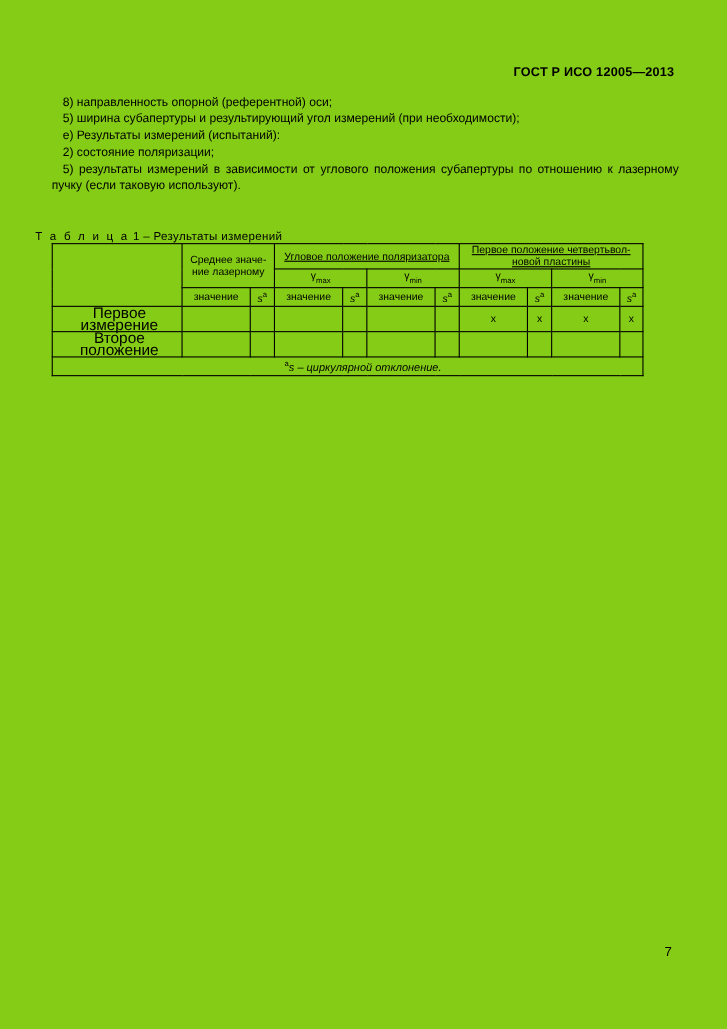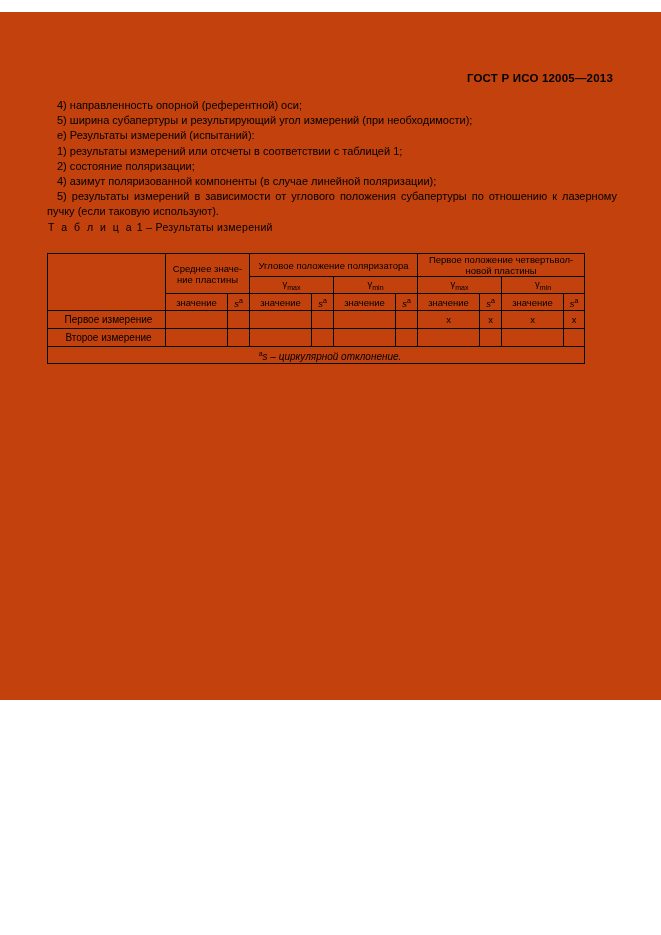--- a/index.html
+++ b/index.html
@@ -7,24 +7,23 @@
     padding: 0;
     background: #ffffff;
   }
   body {
     font-family: "Liberation Sans", sans-serif;
     color: #000000;
   }
   .page {
     position: relative;
     width: 661px;
-    height: 688px;
-    background: #c2410c;
+    height: 935px;
+    background: #84cc16;
     overflow: hidden;
-    margin-top: 12px;
   }
   .header {
     position: absolute;
     top: 60px;
     right: 48px;
     font-size: 11.5px;
     font-weight: bold;
     letter-spacing: 0.2px;
     white-space: nowrap;
   }
@@ -38,54 +37,55 @@
   }
   .body-text p {
     margin: 0;
     padding: 0;
     text-align: justify;
   }
   .indent2 { text-indent: 10px; }
   .table-caption {
     position: absolute;
     top: 209px;
-    left: 48px;
+    left: 32px;
     font-size: 10.5px;
     letter-spacing: 0.3px;
     white-space: nowrap;
   }
   .table-caption .spaced {
     letter-spacing: 2px;
   }
   table.results {
     position: absolute;
-    top: 241px;
+    top: 221px;
     left: 47px;
     width: 537px;
     border-collapse: collapse;
     font-size: 9.5px;
     table-layout: fixed;
   }
   table.results th,
   table.results td {
     border: 1px solid #000000;
     padding: 0;
     text-align: center;
     vertical-align: middle;
     font-weight: normal;
     height: 16px;
     line-height: 11px;
   }
   .c-label {
     text-align: left;
     padding-left: 4px !important;
-    font-size: 10px;
+    font-size: 14px;
   }
   .hdr2 {
     height: 22px;
+    text-decoration: underline;
   }
   .row-data {
     height: 18px;
   }
   .note-row td {
     text-align: left;
     height: 22px;
     padding-left: 0 !important;
   }
   .note-inner {
@@ -112,26 +112,24 @@
   }
 </style>
 </head>
 <body>
 
 <div class="page">
 
   <div class="header">ГОСТ Р ИСО 12005—2013</div>
 
   <div class="body-text">
-    <p class="indent2">4) направленность опорной (референтной) оси;</p>
+    <p class="indent2">8) направленность опорной (референтной) оси;</p>
     <p class="indent2">5) ширина субапертуры и результирующий угол измерений (при необходимости);</p>
     <p class="indent2">е) Результаты измерений (испытаний):</p>
-    <p class="indent2">1) результаты измерений или отсчеты в соответствии с таблицей 1;</p>
     <p class="indent2">2) состояние поляризации;</p>
-    <p class="indent2">4) азимут поляризованной компоненты (в случае линейной поляризации);</p>
     <p class="indent2">5) результаты измерений в зависимости от углового положения субапертуры по отношению к лазерному пучку (если таковую используют).</p>
   </div>
 
   <div class="table-caption">
     <span class="spaced">Т а б л и ц а</span>
     <span>1 – Результаты измерений</span>
   </div>
 
   <table class="results">
     <colgroup>
@@ -145,21 +143,21 @@
       <col style="width:62px">
       <col style="width:22px">
       <col style="width:62px">
       <col style="width:21px">
     </colgroup>
     <thead>
       <tr>
         <th rowspan="3"></th>
         <th colspan="2" rowspan="2">
           <span>Среднее значе-</span><br>
-          <span>ние пластины</span>
+          <span>ние лазерному</span>
         </th>
         <th colspan="4" class="hdr2">Угловое положение поляризатора</th>
         <th colspan="4" class="hdr2">
           <span>Первое положение четвертьвол-</span><br>
           <span>новой пластины</span>
         </th>
       </tr>
       <tr>
         <th colspan="2"><span class="gamma">γ</span><sub>max</sub></th>
         <th colspan="2"><span class="gamma">γ</span><sub>min</sub></th>
@@ -187,21 +185,21 @@
         <td></td>
         <td></td>
         <td></td>
         <td></td>
         <td>х</td>
         <td>х</td>
         <td>х</td>
         <td>х</td>
       </tr>
       <tr class="row-data">
-        <td class="c-label">Второе измерение</td>
+        <td class="c-label">Второе положение</td>
         <td></td>
         <td></td>
         <td></td>
         <td></td>
         <td></td>
         <td></td>
         <td></td>
         <td></td>
         <td></td>
         <td></td>

